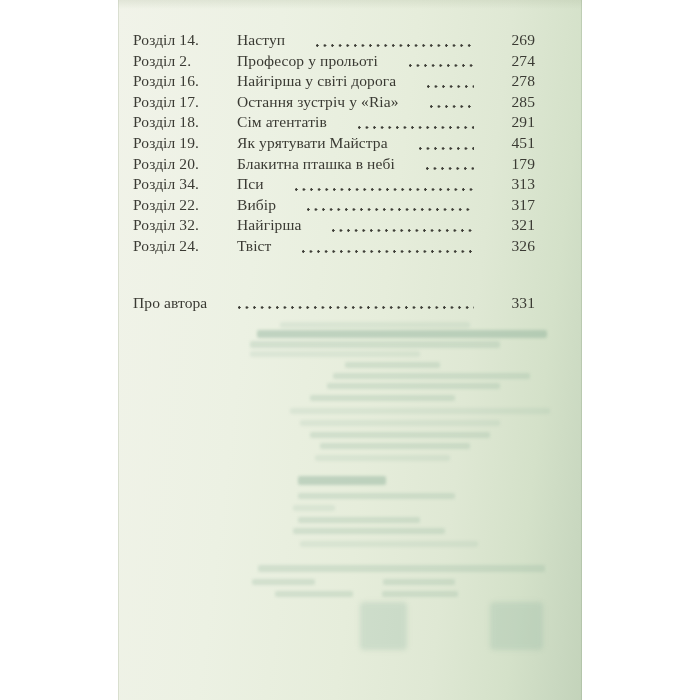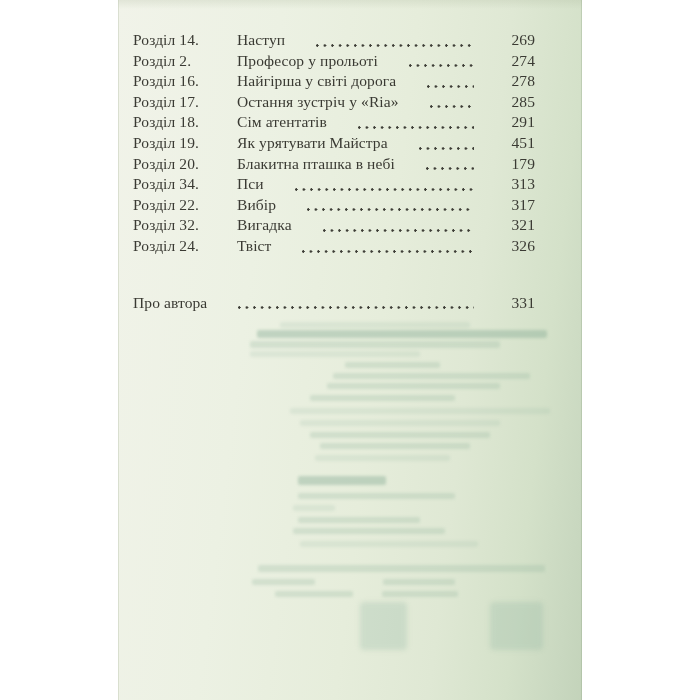--- a/index.html
+++ b/index.html
@@ -154,21 +154,21 @@
 
   <div class="row">
     <span class="ch">Розділ 22.</span>
     <span class="title">Вибір</span>
     <span class="dots"></span>
     <span class="num">317</span>
   </div>
 
   <div class="row">
     <span class="ch">Розділ 32.</span>
-    <span class="title">Вигадка</span>
+    <span class="title">Найгірша</span>
     <span class="dots"></span>
     <span class="num">321</span>
   </div>
 
   <div class="row">
     <span class="ch">Розділ 24.</span>
     <span class="title">Твіст</span>
     <span class="dots"></span>
     <span class="num">326</span>
   </div>

